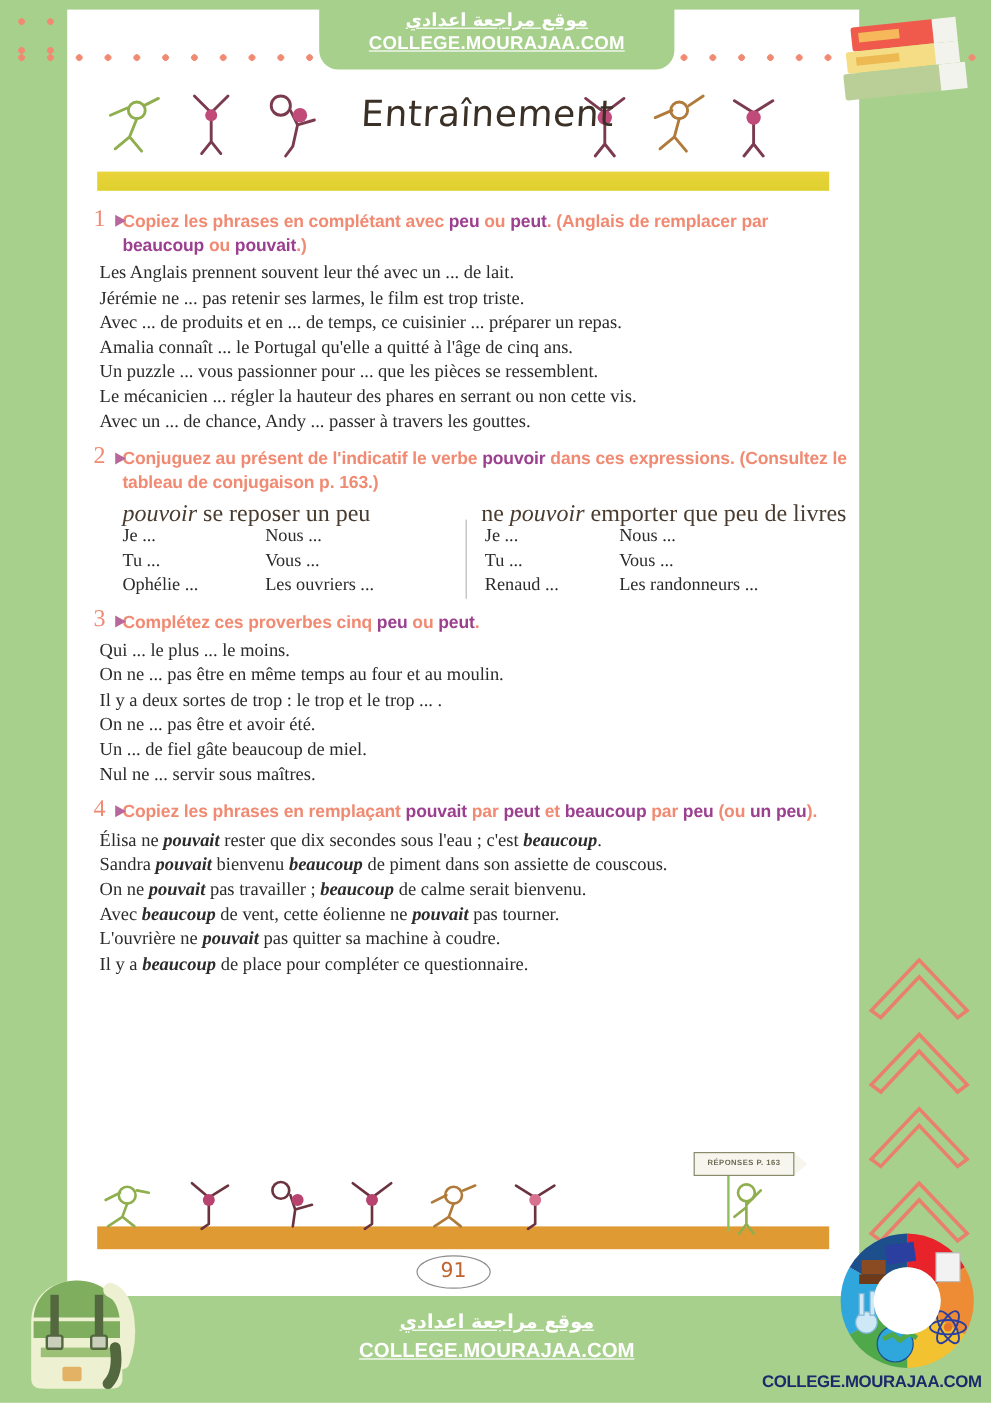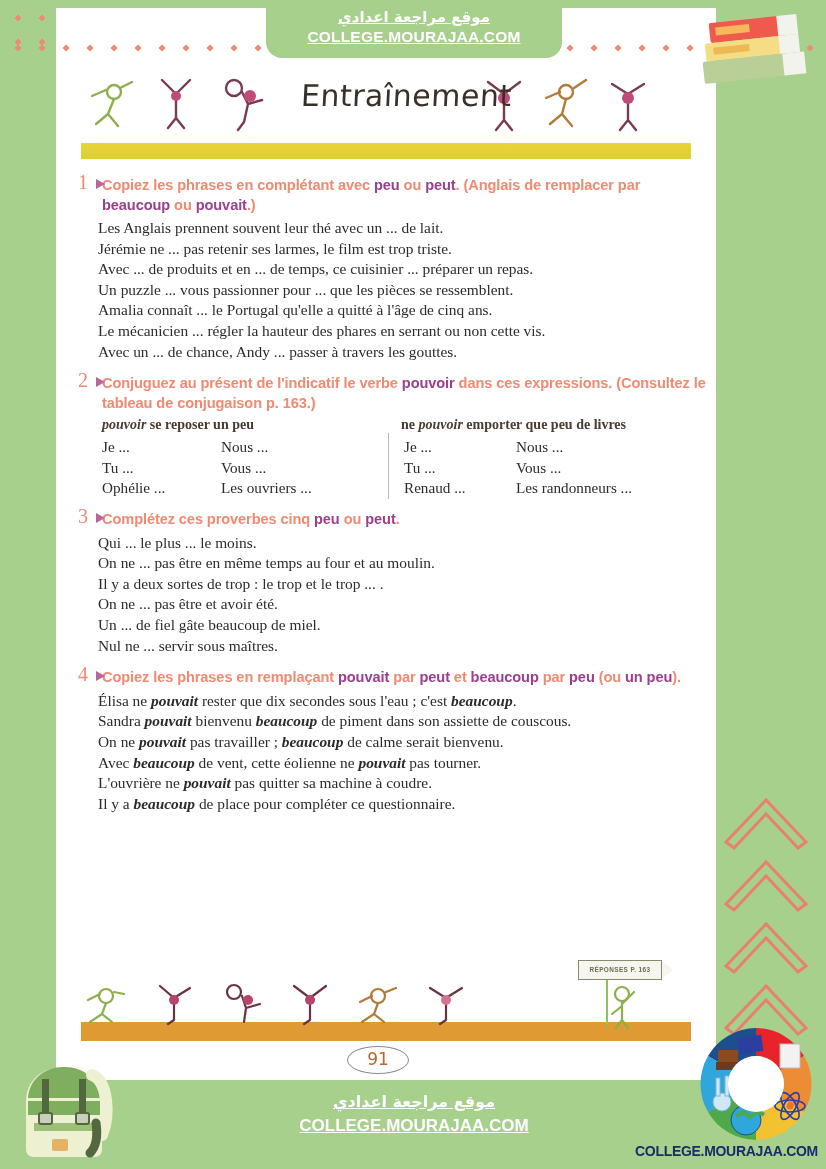--- a/index.html
+++ b/index.html
@@ -112,32 +112,32 @@
     font-size:20px; font-weight:normal; color:#f08a72;
   }
   .ex-tri{
     position:absolute; left:40px; top:3px;
     width:0;height:0;border-left:9px solid #b8679c;
     border-top:5.5px solid transparent;border-bottom:5.5px solid transparent;
   }
   .kw{ color:#9b3f8f; }
 
   .lines{
-    padding-left:42px; padding-right:8px; padding-top:3px;
+    padding-left:27px; padding-right:8px; padding-top:3px;
     font-family:"Liberation Serif", serif;
     font-size:15.4px; color:#2b2b2b; line-height:20.6px;
   }
   .lines div{ white-space:nowrap; }
   b.bi{ font-weight:bold; font-style:italic; }
 
   
   .conj-heads{
     position:relative; padding-left:46px; padding-top:4px;
     font-family:"Liberation Serif", serif;
-    font-size:14px; font-weight:bold; color:#4a3b2f;
+    font-size:20px; font-weight:normal; color:#4a3b2f;
     height:20px;
   }
   .conj-heads .h1{ position:absolute; left:46px; top:4px; }
   .conj-heads .h2{ position:absolute; left:345px; top:4px; }
   .conj-heads i{ font-style:italic; }
 
   .conj-grid{
     position:relative; padding-left:21px; padding-top:4px;
     font-family:"Liberation Serif", serif;
     font-size:15.2px; color:#2b2b2b; line-height:20.6px;
@@ -318,22 +318,22 @@
     <div class="ex">
       <div class="ex-head">
         <span class="ex-num">1</span>
         <span class="ex-tri"></span>
         <span><span>Copiez les phrases en complétant avec </span><span class="kw">peu</span><span> ou </span><span class="kw">peut</span><span>. (Anglais de remplacer par </span><span class="kw">beaucoup</span><span> ou </span><span class="kw">pouvait</span><span>.)</span></span>
       </div>
       <div class="lines">
           <div>Les Anglais prennent souvent leur thé avec un ... de lait.</div>
           <div>Jérémie ne ... pas retenir ses larmes, le film est trop triste.</div>
           <div>Avec ... de produits et en ... de temps, ce cuisinier ... préparer un repas.</div>
+          <div>Amalia connaît ... le Portugal qu'elle a quitté à l'âge de cinq ans.</div>
           <div>Un puzzle ... vous passionner pour ... que les pièces se ressemblent.</div>
-          <div>Amalia connaît ... le Portugal qu'elle a quitté à l'âge de cinq ans.</div>
           <div>Le mécanicien ... régler la hauteur des phares en serrant ou non cette vis.</div>
           <div>Avec un ... de chance, Andy ... passer à travers les gouttes.</div>
         </div>
     </div>
 
     <div class="ex" style="margin-top:12px;">
       <div class="ex-head">
         <span class="ex-num">2</span>
         <span class="ex-tri"></span>
         <span><span>Conjuguez au présent de l'indicatif le verbe </span><span class="kw">pouvoir</span><span> dans ces expressions. (Consultez le tableau de conjugaison p. 163.)</span></span>

